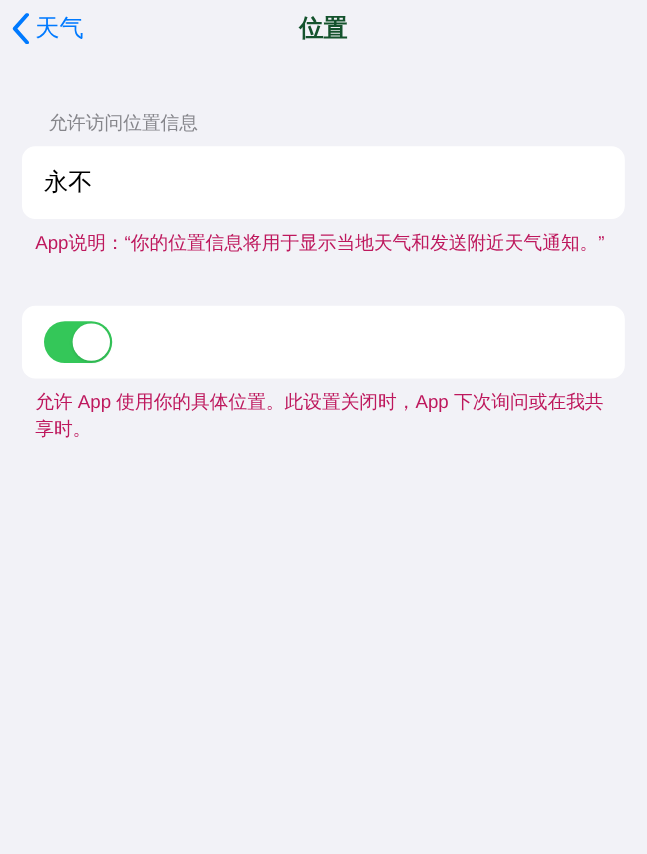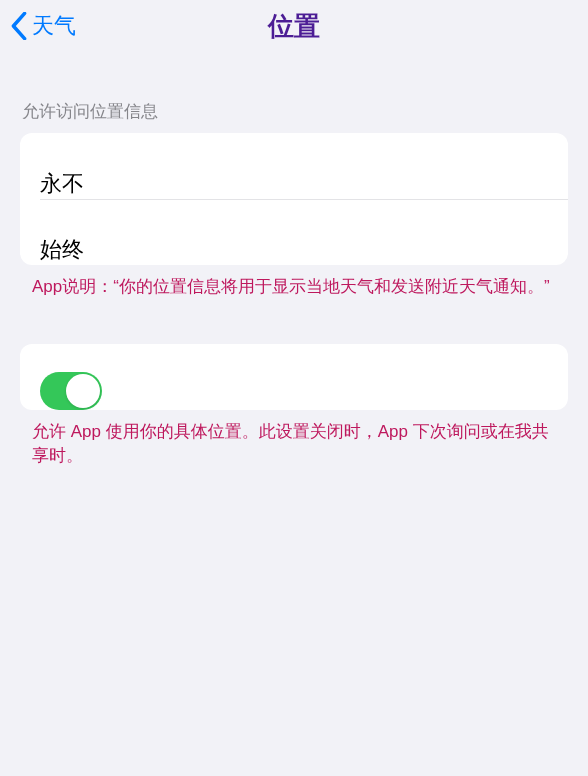--- a/index.html
+++ b/index.html
@@ -32,39 +32,39 @@
       font-size: 22px;
       cursor: pointer;
       text-align: right;
     }
     .back-button svg {
       width: 18px;
       height: 28px;
       margin-right: 4px;
     }
     .nav-title {
-      font-size: 26px;
+      font-size: 22px;
       font-weight: 600;
-      color: #4c1d95;
+      color: #14532d;
       font-family: Liberation Serif, serif;
     }
     .section-header {
       font-size: 17px;
       color: #86868b;
-      padding: 48px 32px 10px 22px;
+      padding: 48px 32px 10px 44px;
     }
     .list-group {
       background: #fff;
       border-radius: 12px;
       margin: 0 20px;
       overflow: hidden;
     }
     .list-item {
       display: flex;
-      align-items: flex-end;
+      align-items: center;
       justify-content: space-between;
       min-height: 66px;
       padding: 0 20px;
       font-size: 22px;
       color: #000;
       cursor: pointer;
       position: relative;
     }
     .list-item + .list-item::before {
       content: "";
@@ -124,23 +124,20 @@
   </div>
   <div class="nav-title">位置</div>
 </div>
 
 <div class="section-header">允许访问位置信息</div>
 
 <div class="list-group">
   <div class="list-item">
     <span>永不</span>
   </div>
-  <div class="list-item">
-    <span>始终</span>
-  </div>
 </div>
 
 <div class="section-footer">App说明：“你的位置信息将用于显示当地天气和发送附近天气通知。”</div>
 
 <div class="spacer"></div>
 
 <div class="list-group">
   <div class="list-item">
     <div class="toggle">
       <div class="toggle-knob"></div>

